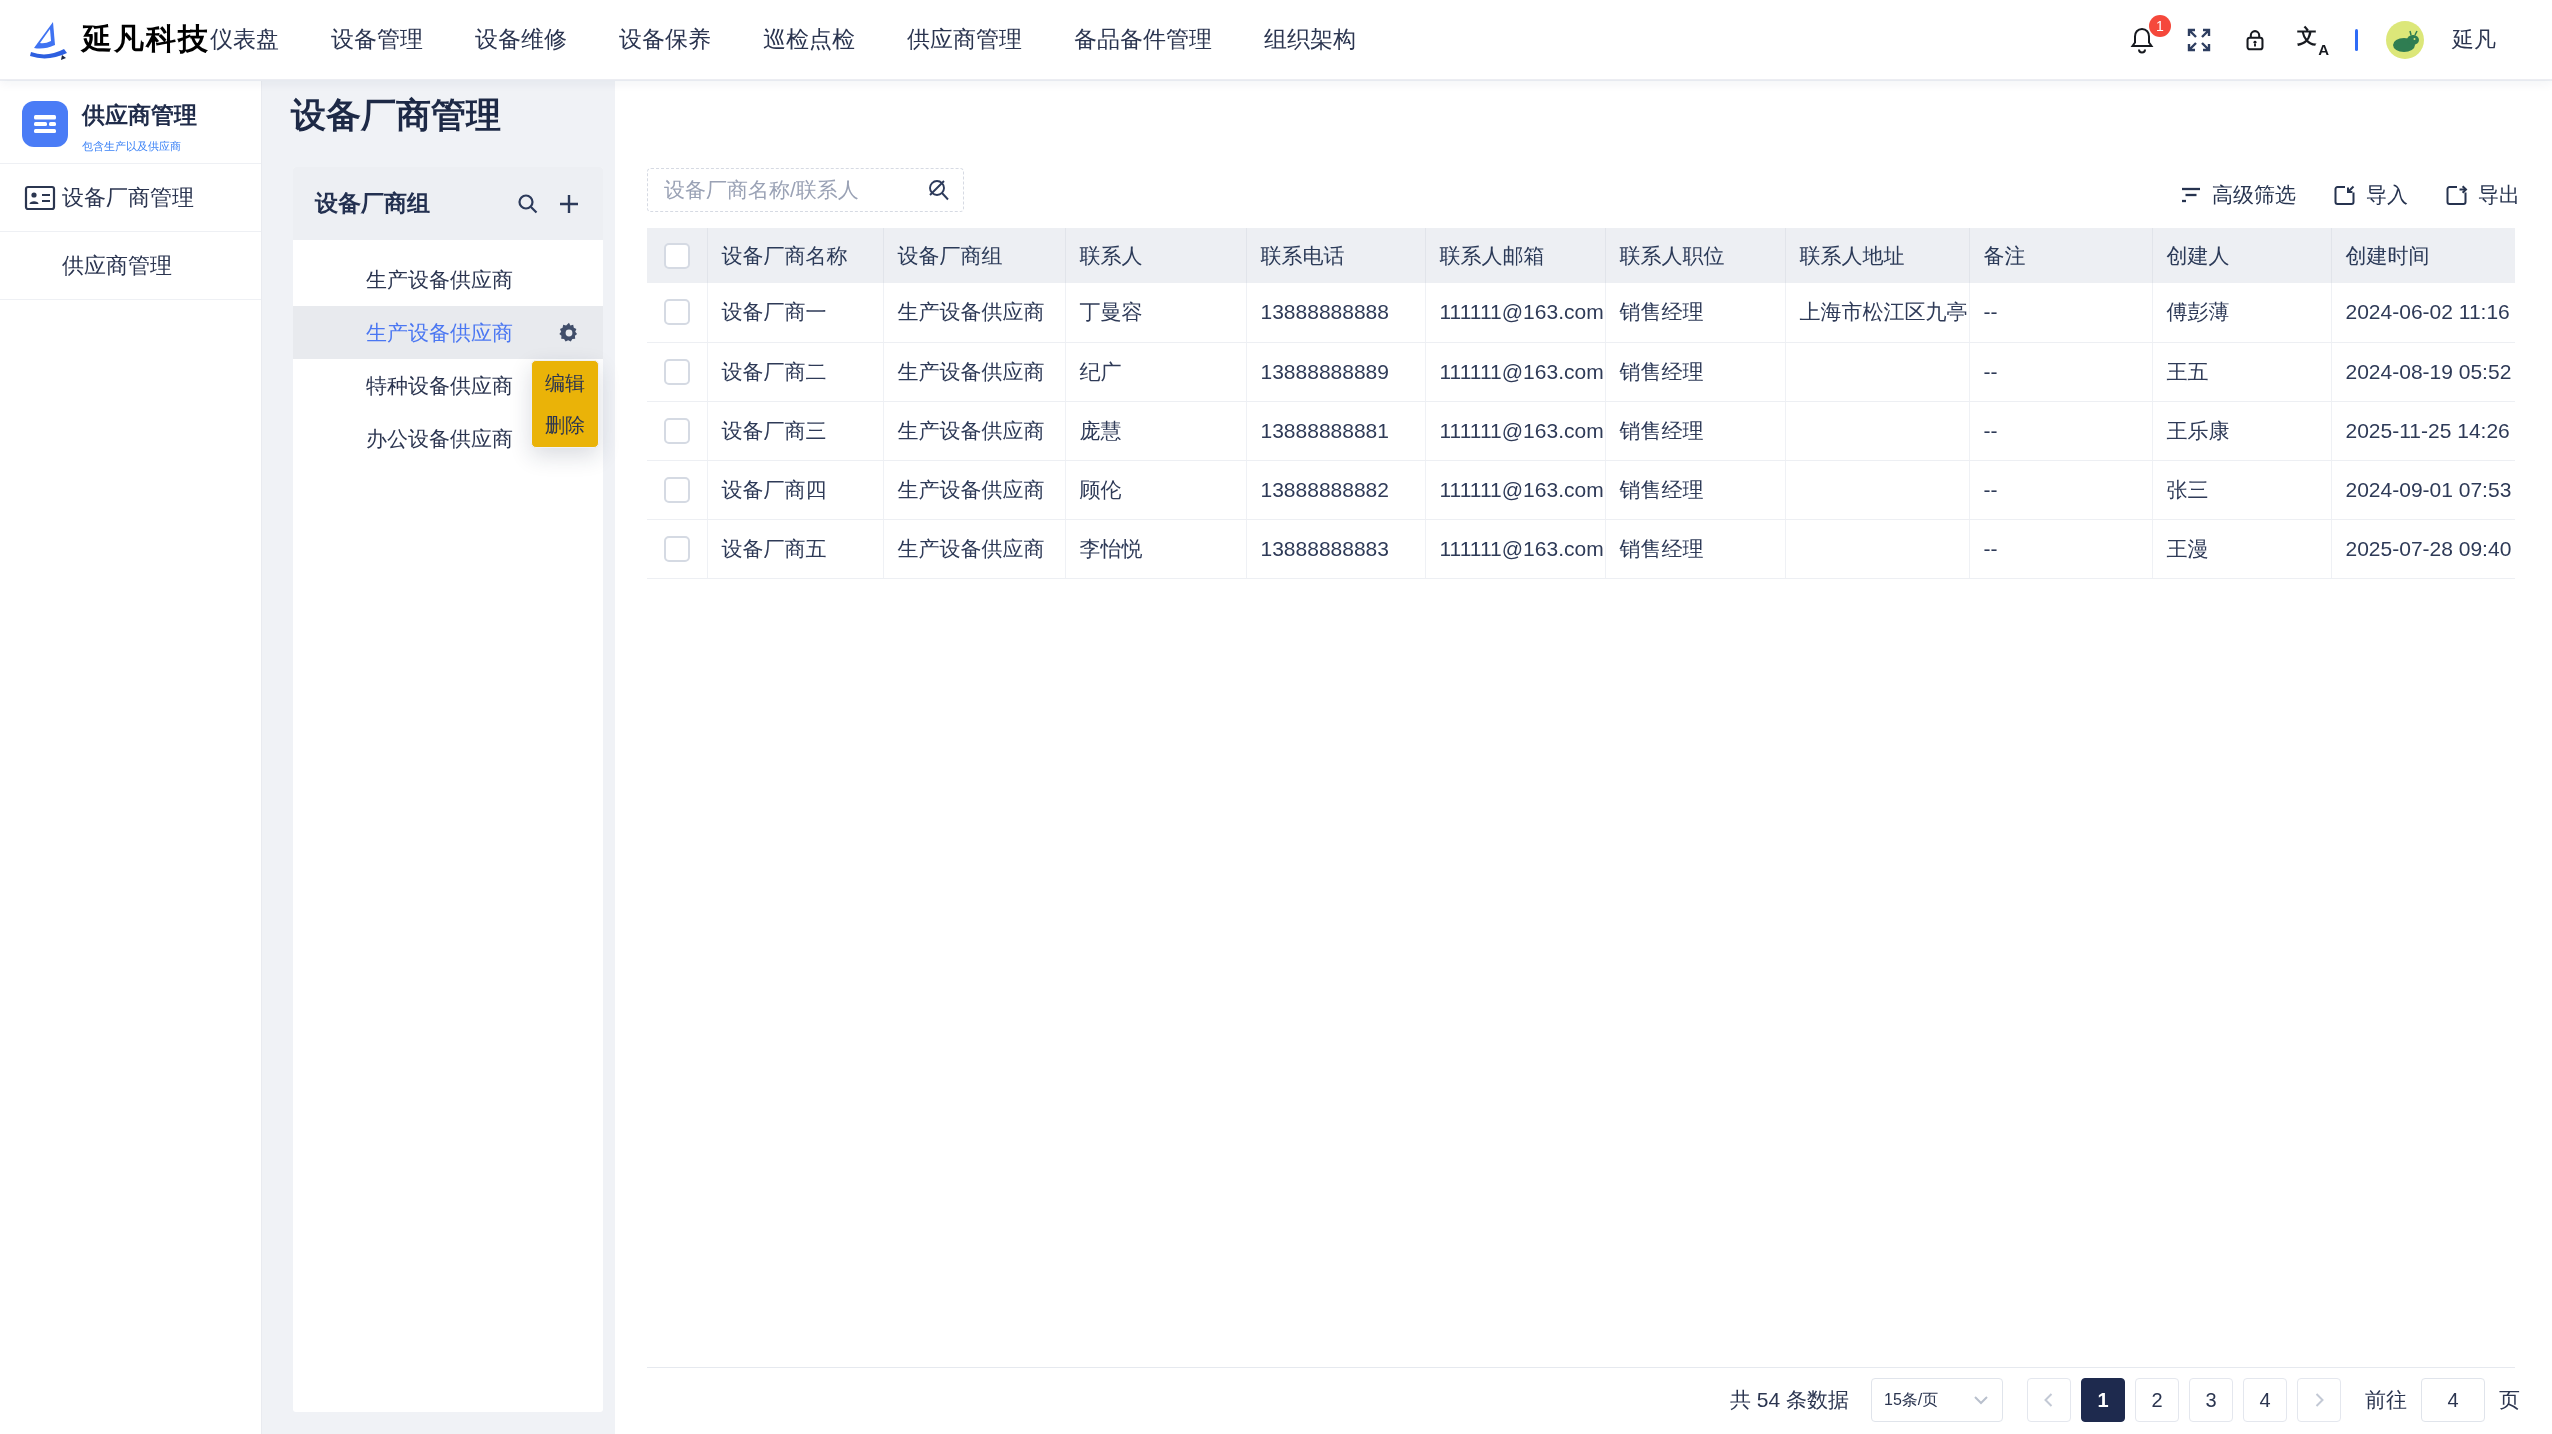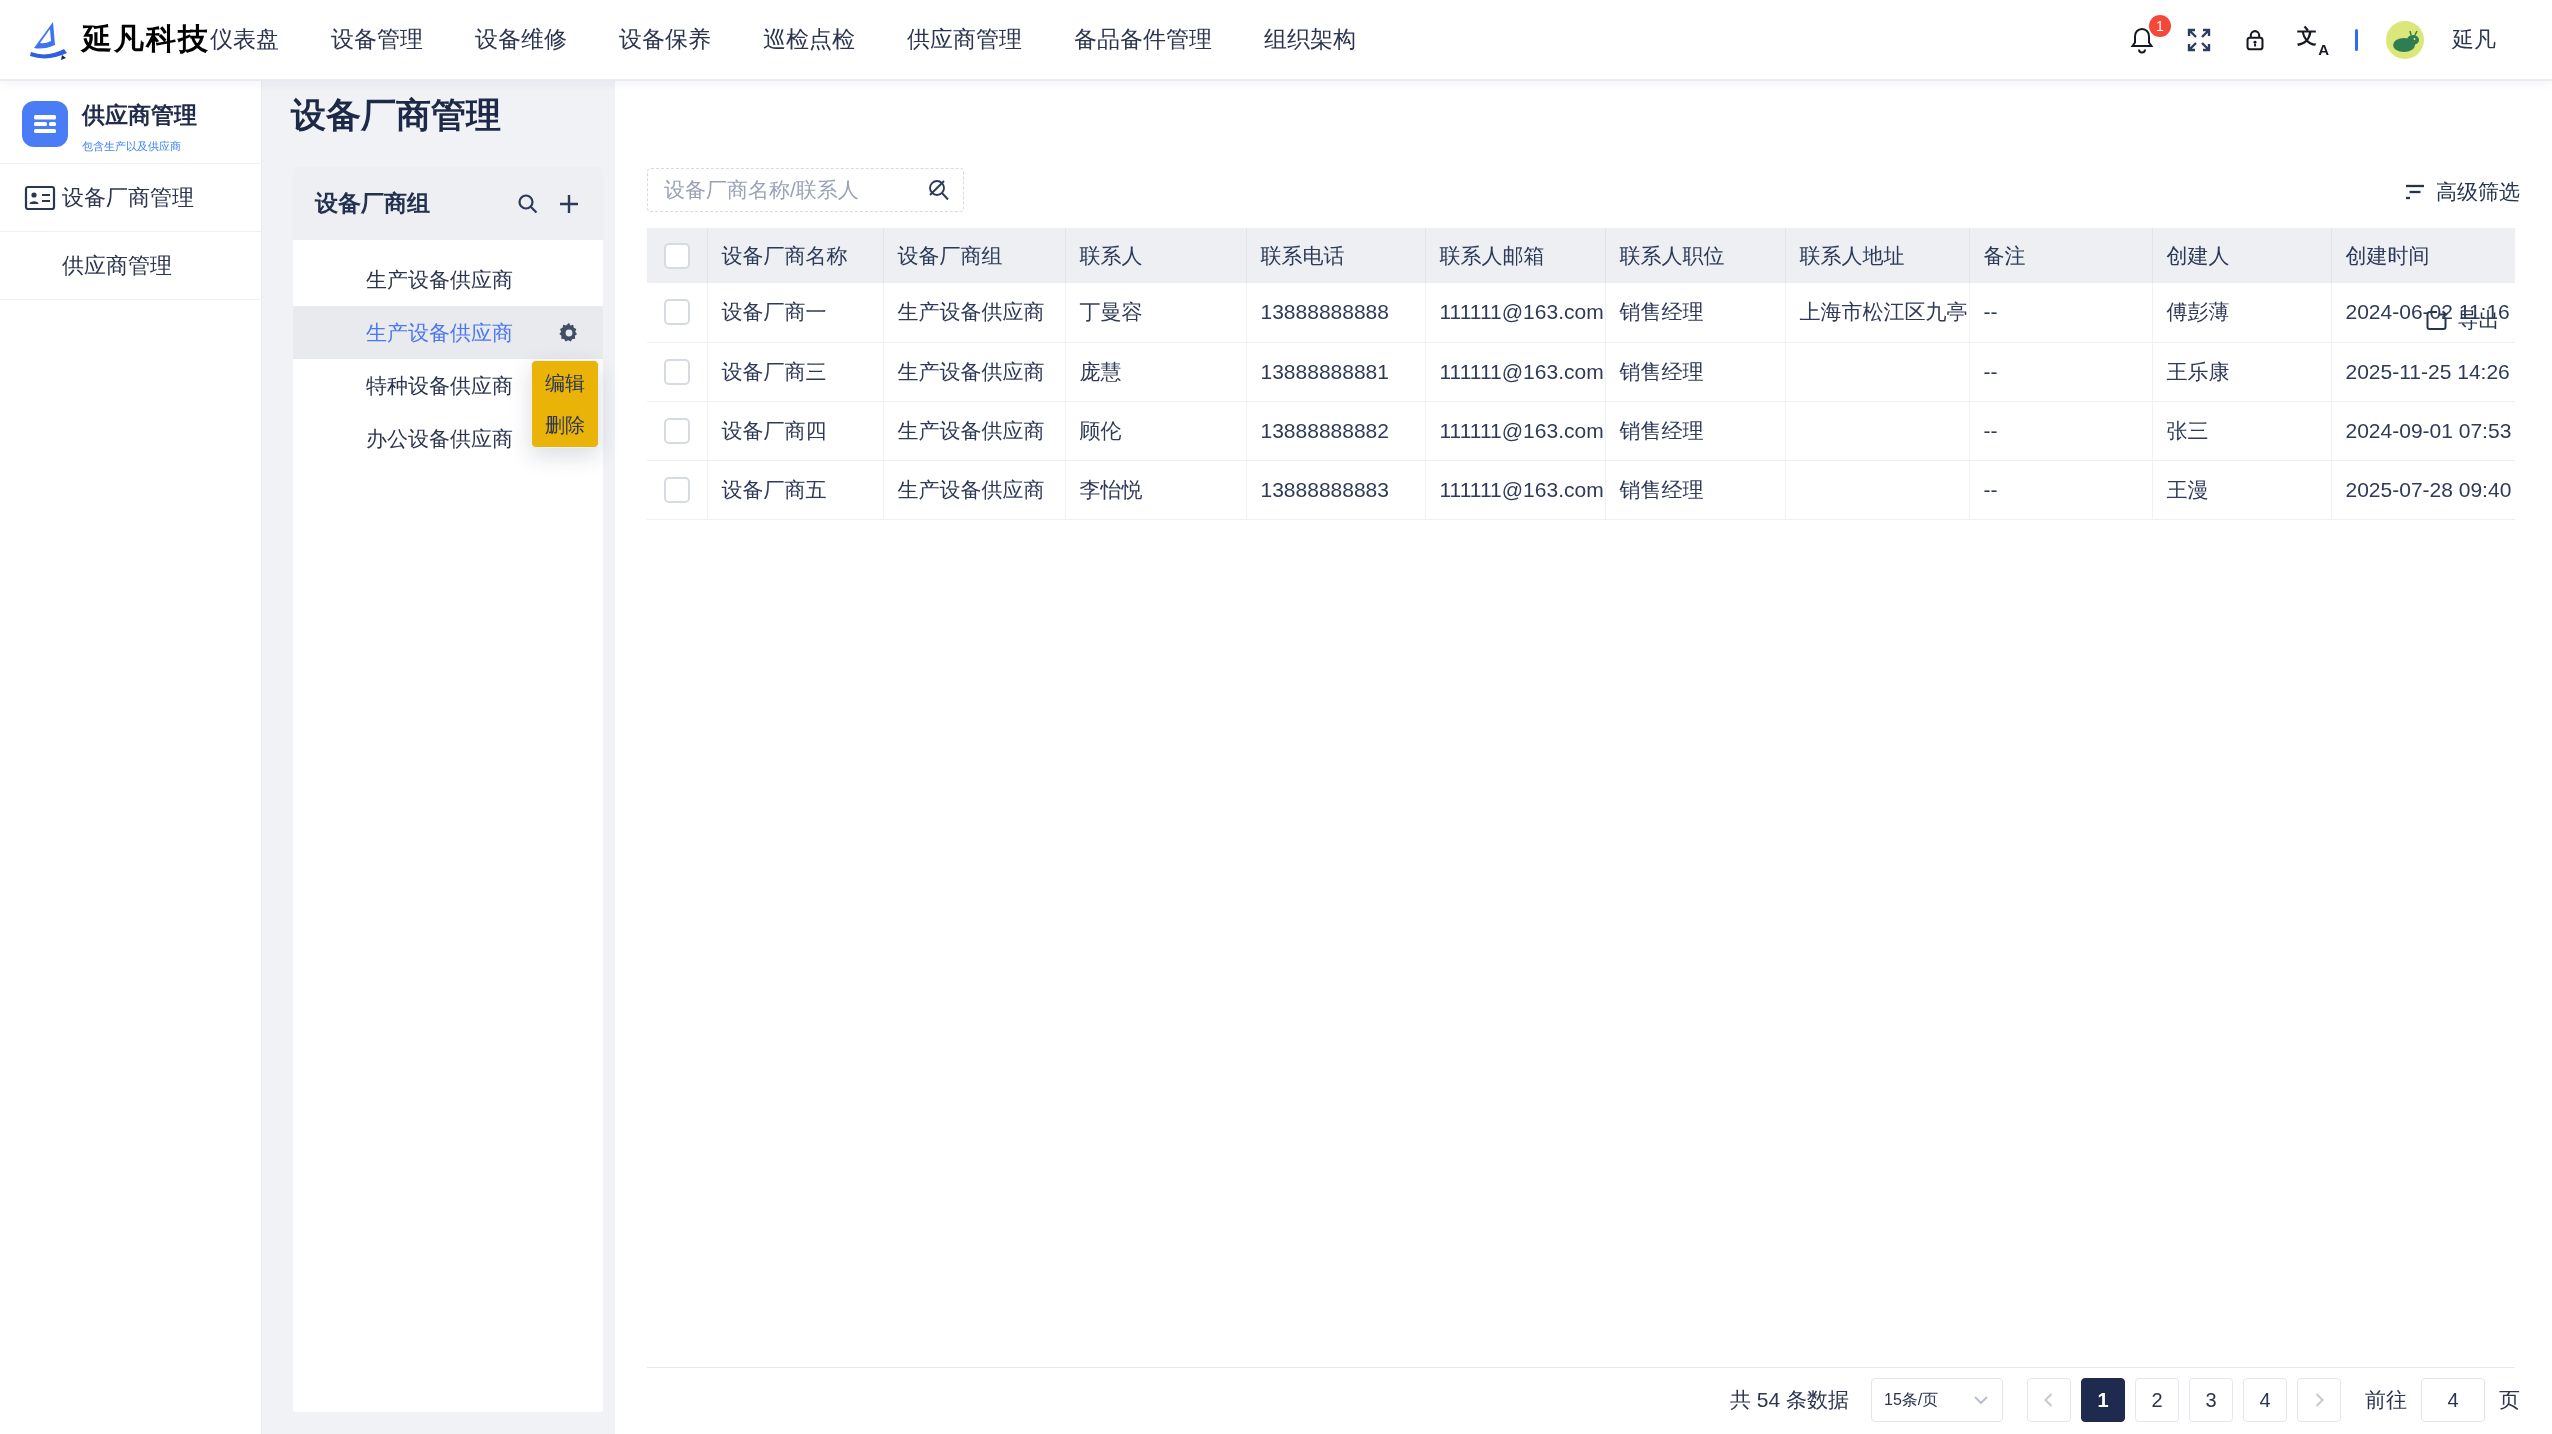--- a/index.html
+++ b/index.html
@@ -66,21 +66,21 @@
     border-radius:5px;box-shadow:0 8px 22px rgba(25,35,70,.16);z-index:40;padding:1px 0;}
   .menu-item{height:42px;display:flex;align-items:center;justify-content:center;font-size:20px;color:var(--navy);cursor:pointer;}
 
   
   .main-card{position:absolute;left:615px;top:81px;width:1937px;height:1353px;background:#fff;}
   .search-wrap{position:absolute;left:32px;top:87px;width:317px;height:44px;}
   .search-input{width:100%;height:100%;border:1px dashed #d6dae3;border-radius:4px;background:#fff;
     font-family:var(--mixed);font-size:21px;color:var(--navy);padding:0 50px 0 16px;outline:none;}
   .search-input::placeholder{color:#9aa2b5;}
   .search-wrap .sbtn{position:absolute;right:12px;top:9px;color:#2c3a5a;cursor:pointer;display:flex;}
-  .toolbar{position:absolute;top:97px;right:32px;height:34px;display:flex;align-items:center;gap:36px;flex-direction:column;}
+  .toolbar{position:absolute;top:97px;right:32px;height:34px;display:flex;align-items:center;gap:36px;}
   .tool-btn{display:flex;align-items:center;gap:9px;font-size:21px;color:#26334f;cursor:pointer;white-space:nowrap;}
 
   
   .table-wrap{position:absolute;left:32px;top:147px;width:1868px;height:1140px;border-bottom:1px solid #e6e9ef;}
   table{width:100%;border-collapse:collapse;table-layout:fixed;}
   th{height:55px;background:#edeff3;font-size:21px;font-weight:500;color:#2b3a58;text-align:left;
     padding-left:14px;border-right:1px solid #e1e4ea;white-space:nowrap;overflow:hidden;}
   th:last-child{border-right:none;}
   td{height:59px;font-family:var(--mixed);font-size:21px;color:#2e3a57;padding-left:14px;
     border-bottom:1px solid var(--cell-border);border-right:1px solid #eff1f5;white-space:nowrap;overflow:hidden;}
@@ -325,20 +325,33 @@
               <td>13888888888</td>
               <td>111111@163.com</td>
               <td>销售经理</td>
               <td>上海市松江区九亭U</td>
               <td>--</td>
               <td>傅彭薄</td>
               <td>2024-06-02 11:16</td>
             </tr>
             <tr>
               <td class="cb-cell"><span class="checkbox"></span></td>
+              <td>设备厂商二</td>
+              <td>生产设备供应商</td>
+              <td>纪广</td>
+              <td>13888888889</td>
+              <td>111111@163.com</td>
+              <td>销售经理</td>
+              <td></td>
+              <td>--</td>
+              <td>王五</td>
+              <td>2024-08-19 05:52</td>
+            </tr>
+            <tr>
+              <td class="cb-cell"><span class="checkbox"></span></td>
               <td>设备厂商三</td>
               <td>生产设备供应商</td>
               <td>庞慧</td>
               <td>13888888881</td>
               <td>111111@163.com</td>
               <td>销售经理</td>
               <td></td>
               <td>--</td>
               <td>王乐康</td>
               <td>2025-11-25 14:26</td>

